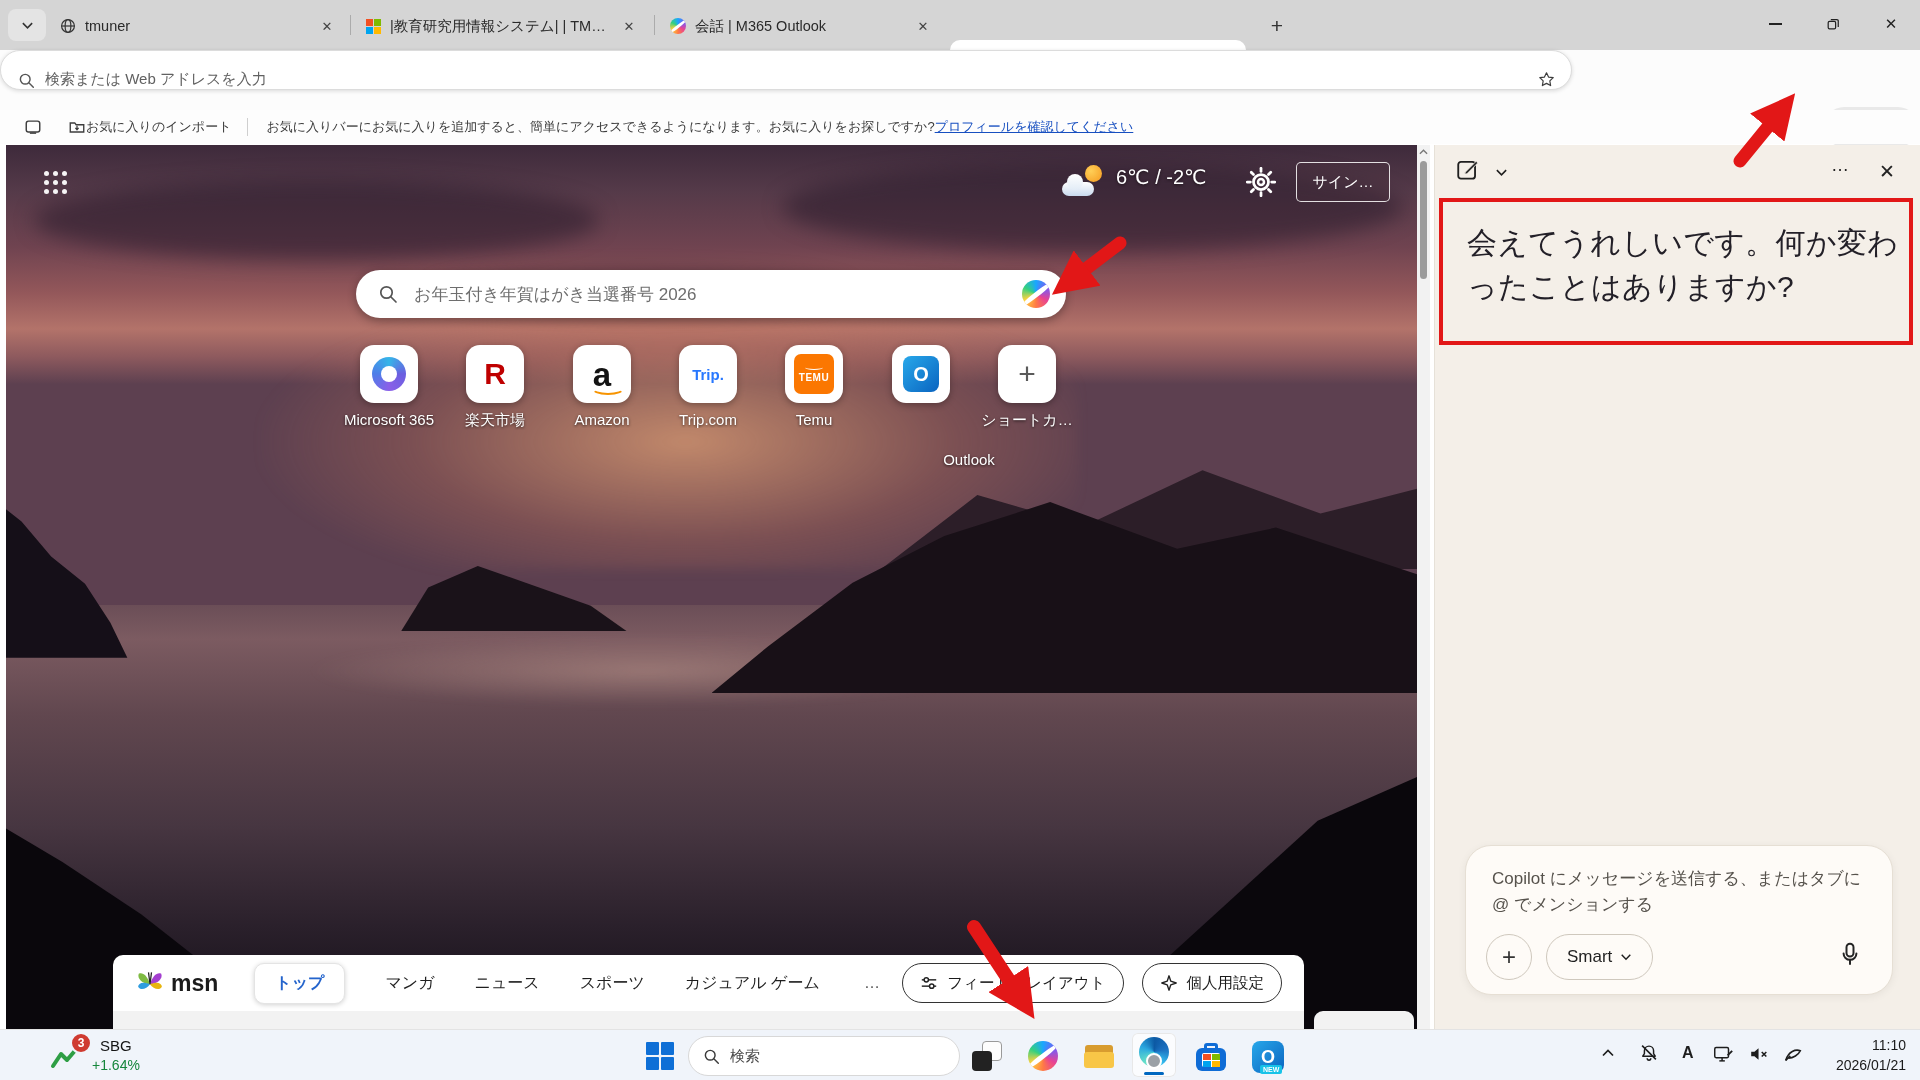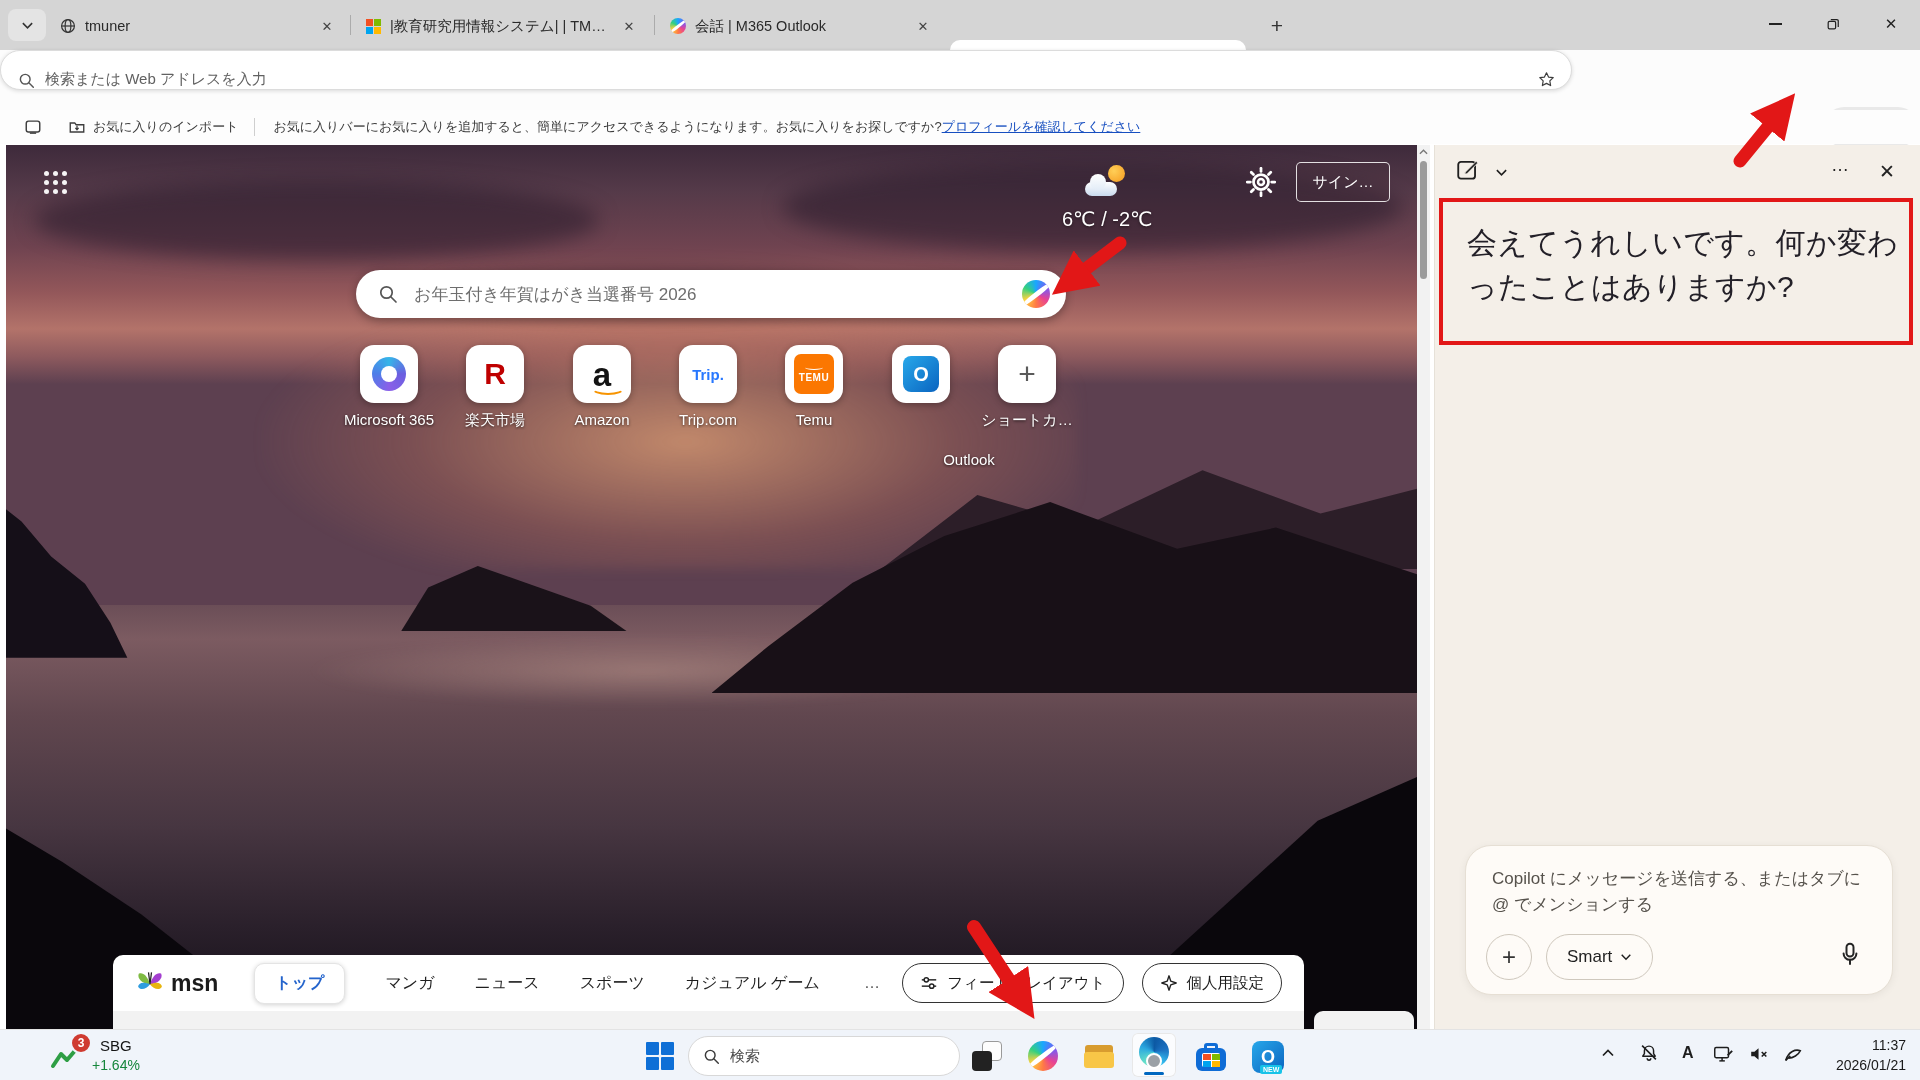--- a/index.html
+++ b/index.html
@@ -54,21 +54,21 @@
   .i1 { left:-1%; top:36%; width:30%; height:22%; background:#150f18; clip-path:polygon(0 100%,0 18%,7% 30%,14% 48%,22% 62%,28% 82%,32% 100%); }
   .i2 { left:28%; top:46%; width:16%; height:9%; background:#1a1219; clip-path:polygon(0 100%,12% 45%,34% 18%,58% 42%,84% 68%,100% 100%); }
   .i3 { left:50%; top:38%; width:50%; height:24%; background:#181017; clip-path:polygon(0 100%,8% 78%,20% 48%,33% 26%,48% 10%,66% 32%,80% 22%,100% 44%,100% 100%); }
   .i4 { left:62%; top:34%; width:38%; height:14%; background:#2c1e28; clip-path:polygon(0 100%,18% 40%,38% 65%,60% 20%,82% 55%,100% 35%,100% 100%); }
   .rockl { position:absolute; left:0; bottom:0; width:40%; height:27%; background:#0a070c; clip-path:polygon(0 100%,0 16%,10% 30%,24% 52%,38% 78%,46% 100%); }
   .rockr { position:absolute; right:0; bottom:0; width:32%; height:31%; background:#0a070c; clip-path:polygon(100% 100%,100% 8%,78% 24%,58% 54%,38% 84%,28% 100%); }
 
   .waffle { position:absolute; left:38px; top:26px; width:24px; height:24px; display:grid; grid-template-columns:repeat(3,5px); grid-template-rows:repeat(3,5px); gap:4px; }
   .waffle i { background:#fff; border-radius:50%; opacity:.95; }
 
-  .weather { position:absolute; left:1056px; top:20px; display:flex; align-items:center; gap:10px; color:#fff;flex-direction:column; }
+  .weather { position:absolute; left:1056px; top:20px; display:flex; gap:10px; color:#fff; }
   .wicon { position:relative; width:44px; height:32px; }
   .wsun { position:absolute; right:4px; top:0; width:17px; height:17px; border-radius:50%; background:radial-gradient(circle at 35% 35%, #ffcf57, #f59a1f); }
   .wcloud { position:absolute; left:0; bottom:1px; width:32px; height:14px; border-radius:8px; background:linear-gradient(#ffffff,#c9daee); }
   .wcloud::before { content:""; position:absolute; left:5px; top:-8px; width:16px; height:16px; border-radius:50%; background:linear-gradient(#ffffff,#e2ecf7); }
   .wtemp { font-size:20px; text-shadow:0 1px 3px rgba(0,0,0,.55); }
   .signin { position:absolute; left:1290px; top:17px; width:94px; height:40px; border:1px solid rgba(255,255,255,.85); border-radius:5px; color:#fff; font-size:15px; display:flex; align-items:center; justify-content:center; background:rgba(80,50,60,.18); }
   .gearbtn { position:absolute; left:1240px; top:22px; width:30px; height:30px; }
 
   .searchpill { position:absolute; left:350px; top:125px; width:710px; height:48px; background:#fff; border-radius:24px; box-shadow:0 3px 10px rgba(0,0,0,.32); display:flex; align-items:center; padding:0 16px 0 22px; }
   .search-ph { flex:1; margin-left:16px; color:#6e6e6e; font-size:17px; }
@@ -262,21 +262,21 @@
           <rect x="2.5" y="3.5" width="15" height="12" rx="2.5" fill="none" stroke="#3d3d3d" stroke-width="1.6"></rect>
           <line x1="6.5" y1="16.8" x2="13.5" y2="16.8" stroke="#3d3d3d" stroke-width="1.6"></line>
         </svg>
     </span>
     <span style="margin-left:26px;">
       <svg width="18" height="18" viewBox="0 0 20 20">
           <path d="M2.5 5.5 h5 l1.5 2 h8.5 v8 h-15 z" fill="none" stroke="#3d3d3d" stroke-width="1.5"></path>
           <path d="M10 8.5 v4 M8.2 11 l1.8 2 1.8 -2" fill="none" stroke="#3d3d3d" stroke-width="1.4"></path>
         </svg>
     </span>
-    <span style="margin-left:7px;">お気に入りのインポート</span>
+    <span style="margin-left:0;">お気に入りのインポート</span>
     <span class="favdiv"></span>
     <span>お気に入りバーにお気に入りを追加すると、簡単にアクセスできるようになります。お気に入りをお探しですか? </span>
     <span class="favlink">プロフィールを確認してください</span>
   </div>
 
   <div class="content">
     <div class="sky"></div>
     <div class="glow"></div>
     <div class="cloud-st" style="left:2%;top:4%;width:40%;height:9%;"></div>
     <div class="cloud-st" style="left:55%;top:2%;width:44%;height:10%;"></div>
@@ -533,21 +533,21 @@
           <line x1="20" y1="9.8" x2="15" y2="14.8" stroke="#1d1d1d" stroke-width="1.7"></line>
         </svg>
     </div>
     <div class="abs" style="left:1782px;top:13px;">
       <svg width="22" height="22" viewBox="0 0 24 24">
           <path d="M4 19 C7 9 15 6.5 20 8.5 C18 13 12 16.5 7 16.5" fill="none" stroke="#1d1d1d" stroke-width="1.7"></path>
           <line x1="4" y1="19" x2="9" y2="14" stroke="#1d1d1d" stroke-width="1.7"></line>
         </svg>
     </div>
     <div class="clock">
-      <div>11:37</div>
+      <div>11:10</div>
       <div>2026/01/21</div>
     </div>
   </div>
 
   <div class="redbox"></div>
   <svg class="annot">
     <defs>
       <marker id="ah" viewBox="0 0 10 10" refX="6" refY="5" markerWidth="3.4" markerHeight="3.4" orient="auto-start-reverse" markerUnits="strokeWidth">
         <path d="M0,0 L10,5 L0,10 z" fill="#e21717"></path>
       </marker>

